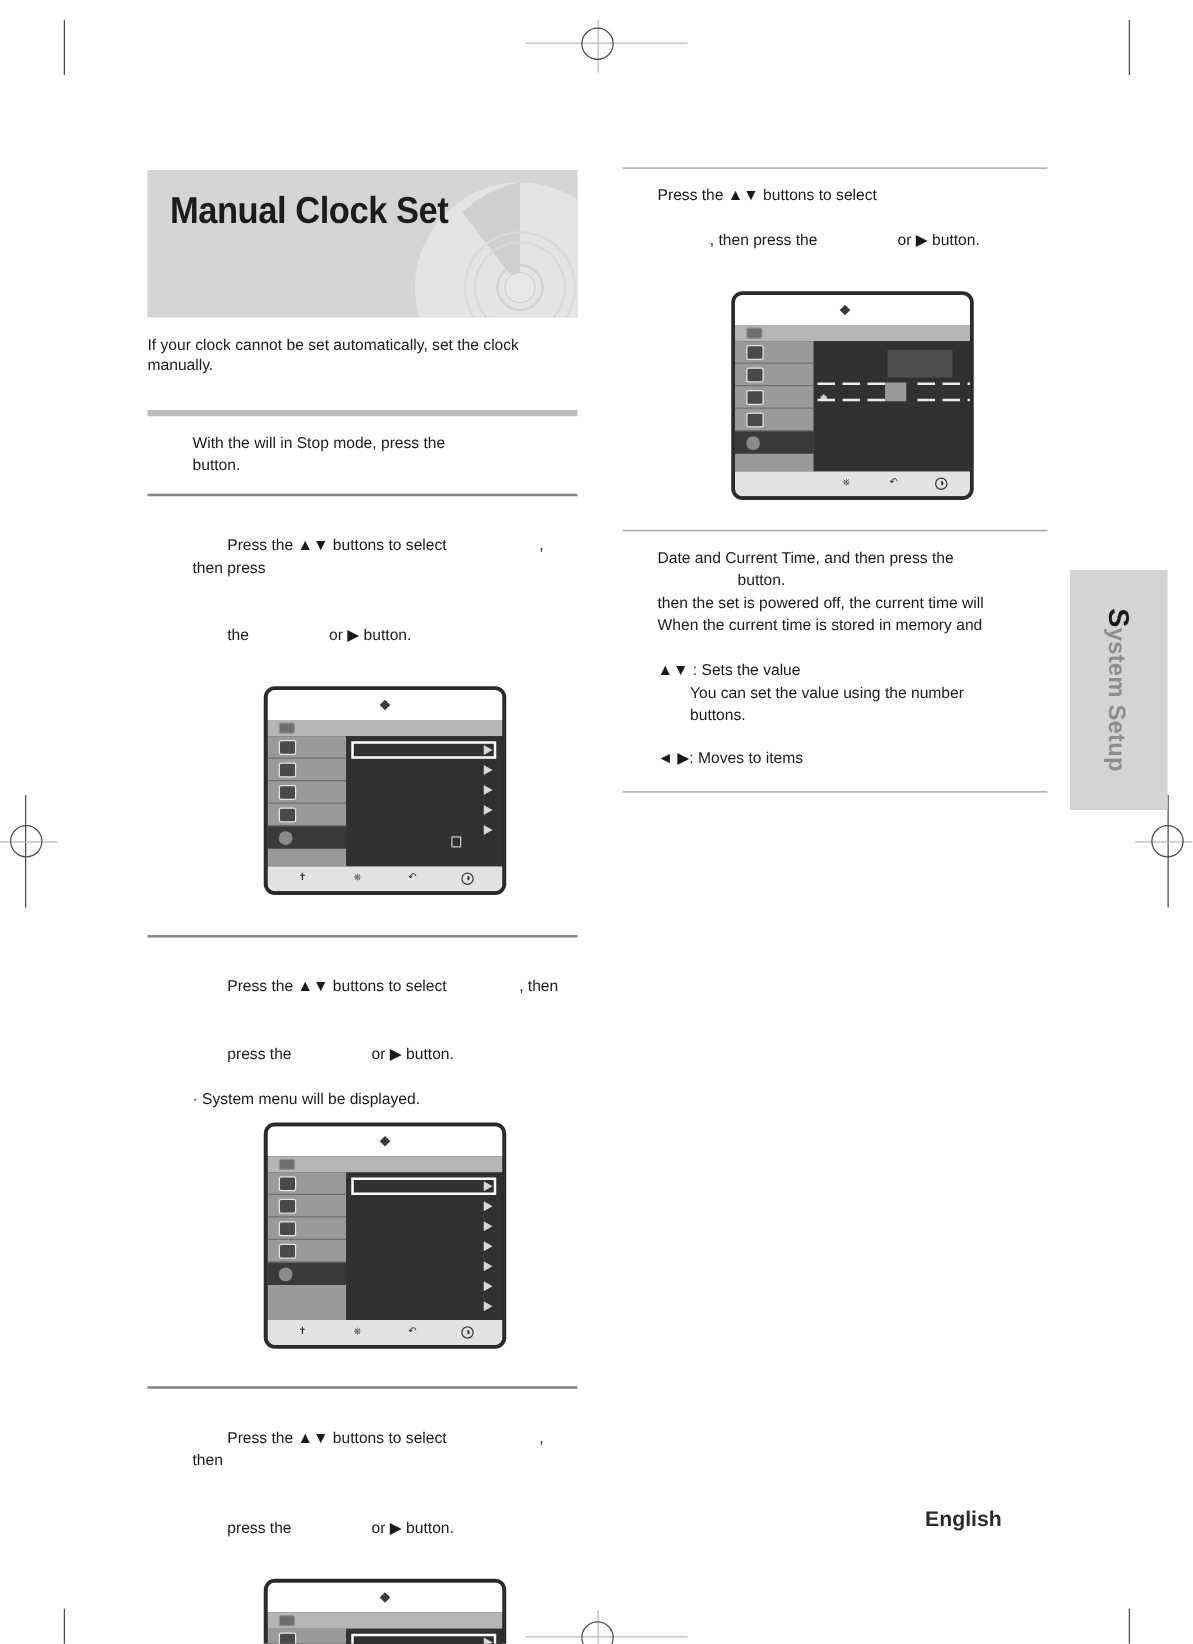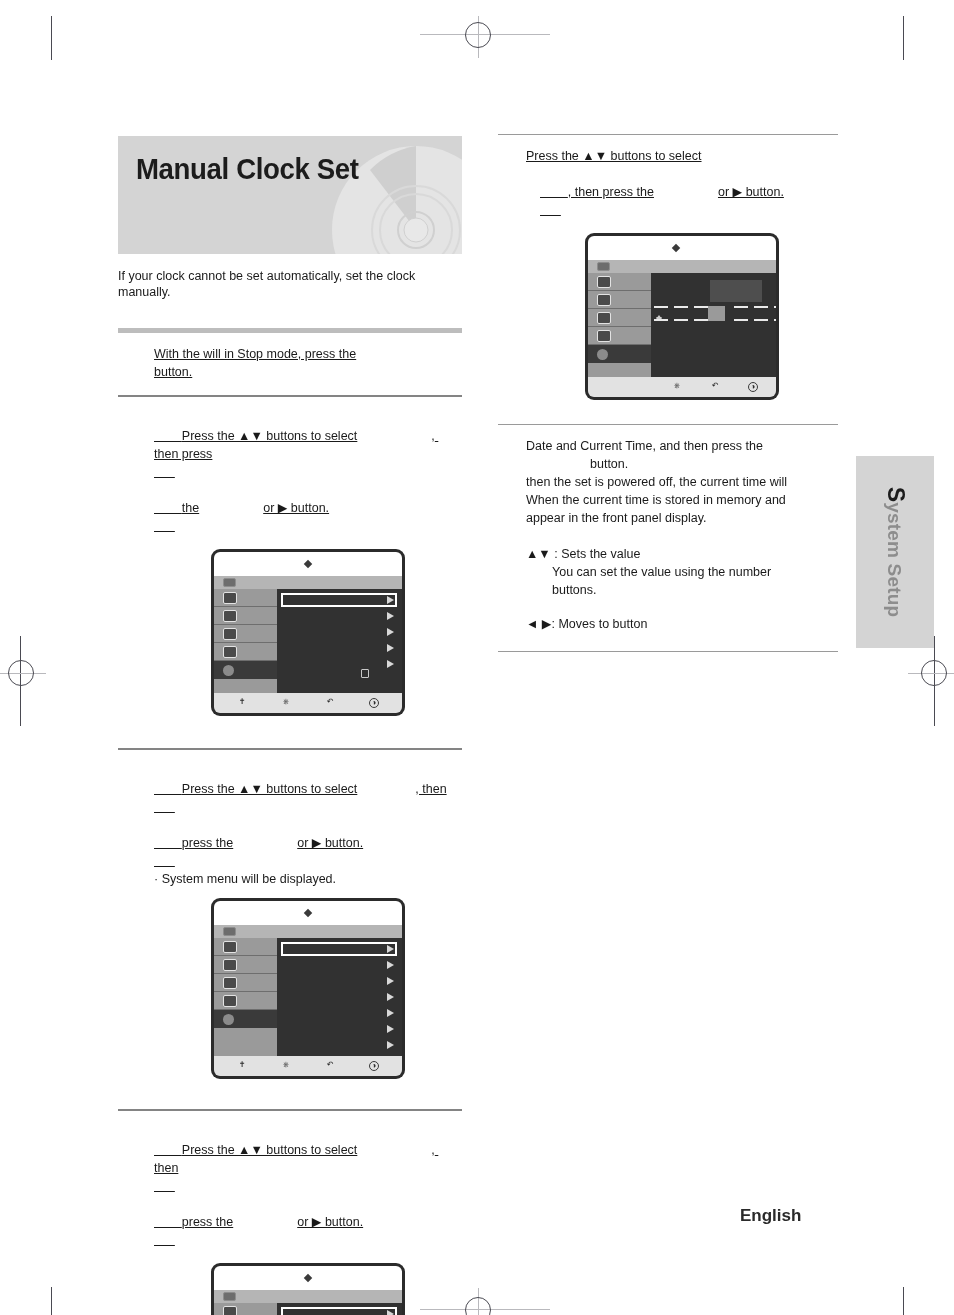--- a/index.html
+++ b/index.html
@@ -107,21 +107,21 @@
     height: 1px;
     background: #9a9a9a;
   }
 
   .step {
     padding: 12px 0 14px 36px;
     font-size: 12.5px;
     line-height: 18px;
     position: relative;
   }
-  .step .step-line { white-space: pre-wrap; text-decoration: underline; }
+  .step .step-line { white-space: pre-wrap; }
   .gap {
     display: inline-block;
     min-width: 64px;
   }
   .gap-sm { display: inline-block; min-width: 58px; }
   .gap-lg { display: inline-block; min-width: 74px; }
 
   .bullet-line {
     font-size: 12.5px;
     line-height: 18px;
@@ -658,28 +658,27 @@
       </div>
     </div>
 
     <div class="rule-thin-light" style="margin-top:10px;"></div>
 
     <div class="nb-block" style="padding-top:12px; padding-left:28px;">
       <div>Date and Current Time, and then press the</div>
       <div class="indent"><span class="gap" style="min-width:36px;"></span><span>button.</span></div>
       <div>then the set is powered off, the current time will</div>
       <div>When the current time is stored in memory and</div>
-      <div>appear in the front panel display.</div>
     </div>
 
     <div class="nb-block" style="padding-top:18px; padding-left:28px;">
       <div><span>▲▼</span><span> : Sets the value</span></div>
       <div class="indent" style="padding-left:26px;"><span>You can set the value using the number</span></div>
       <div class="indent" style="padding-left:26px;"><span>buttons.</span></div>
-      <div style="margin-top:16px;"><span>◄ ▶</span><span>: Moves to button</span></div>
+      <div style="margin-top:16px;"><span>◄ ▶</span><span>: Moves to items</span></div>
     </div>
 
     <div class="rule-thin-light" style="margin-top:18px;"></div>
   </div>
 
   <div class="side-tab">
     <div class="label"><span class="cap">S</span><span>ystem Setup</span></div>
   </div>
 
   <div class="footer-lang">English</div>

